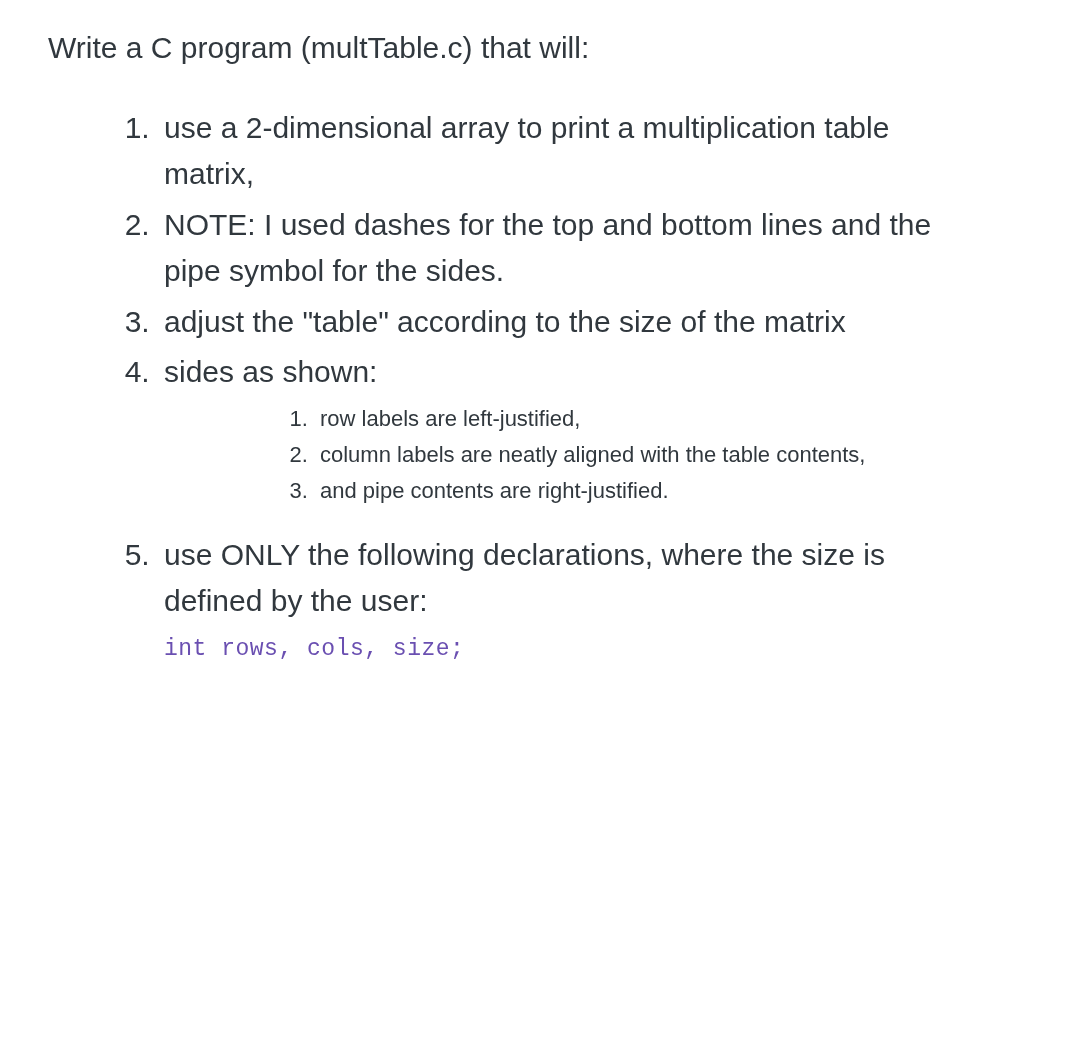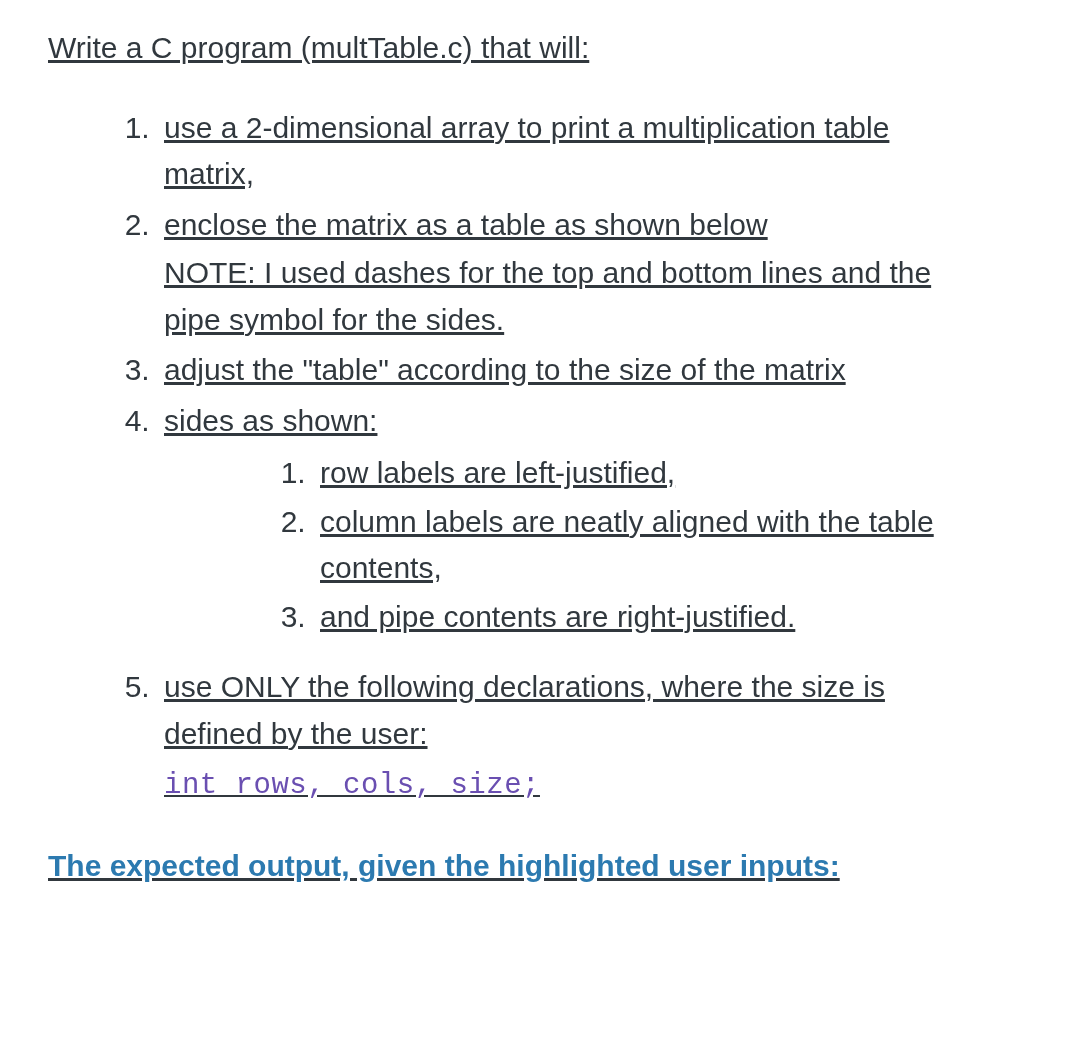--- a/index.html
+++ b/index.html
@@ -8,21 +8,20 @@
     width: 1080px;
     height: 1044px;
     background: #ffffff;
     font-family: Arial, Helvetica, sans-serif;
     color: #31383e;
   }
   .page {
     box-sizing: border-box;
     padding: 28px 48px 20px 48px;
     width: 984px;
-    text-decoration: underline;
   }
   .intro {
     font-size: 30px;
     line-height: 1.35;
     margin: 0 0 36px 0;
   }
   ol.outer {
     list-style: decimal;
     padding-left: 110px;
     margin: 0;
@@ -41,31 +40,31 @@
   .note {
     display: block;
     margin-top: 2px;
   }
   ol.inner {
     list-style: decimal;
     padding-left: 150px;
     margin: 6px 0 6px 0;
   }
   ol.inner > li {
-    font-size: 30px;
+    font-size: 22px;
     line-height: 1.55;
     padding-left: 6px;
     margin: 0 0 2px 0;
   }
   .spacer {
     height: 18px;
   }
   .code {
     font-family: "Courier New", Courier, monospace;
-    font-size: 29px;
+    font-size: 23px;
     color: #6a4fb1;
     display: block;
     margin-top: 6px;
     line-height: 1.6;
     letter-spacing: 0.5px;
   }
   .expected {
     font-size: 30px;
     font-weight: 700;
     color: #2c7ab0;
@@ -79,21 +78,20 @@
 
   <p class="intro">Write a C program (multTable.c) that will:</p>
 
   <ol class="outer">
 
     <li>
       <span class="li-text">use a 2-dimensional array to print a multiplication table matrix,</span>
     </li>
 
     <li>
-      <span class="li-text">enclose the matrix as a table as shown below</span>
       <span class="note">NOTE: I used dashes for the top and bottom lines and the pipe symbol for the sides.</span>
     </li>
 
     <li>
       <span class="li-text">adjust the "table" according to the size of the matrix</span>
     </li>
 
     <li>
       <span class="li-text">sides as shown:</span>
       <ol class="inner">
@@ -111,15 +109,14 @@
 
     <div class="spacer"></div>
 
     <li>
       <span class="li-text">use ONLY the following declarations, where the size is defined by the user:</span>
       <span class="code">int rows, cols, size;</span>
     </li>
 
   </ol>
 
-  <p class="expected">The expected output, given the highlighted user inputs:</p>
 
 </div>
 
 </body></html>

